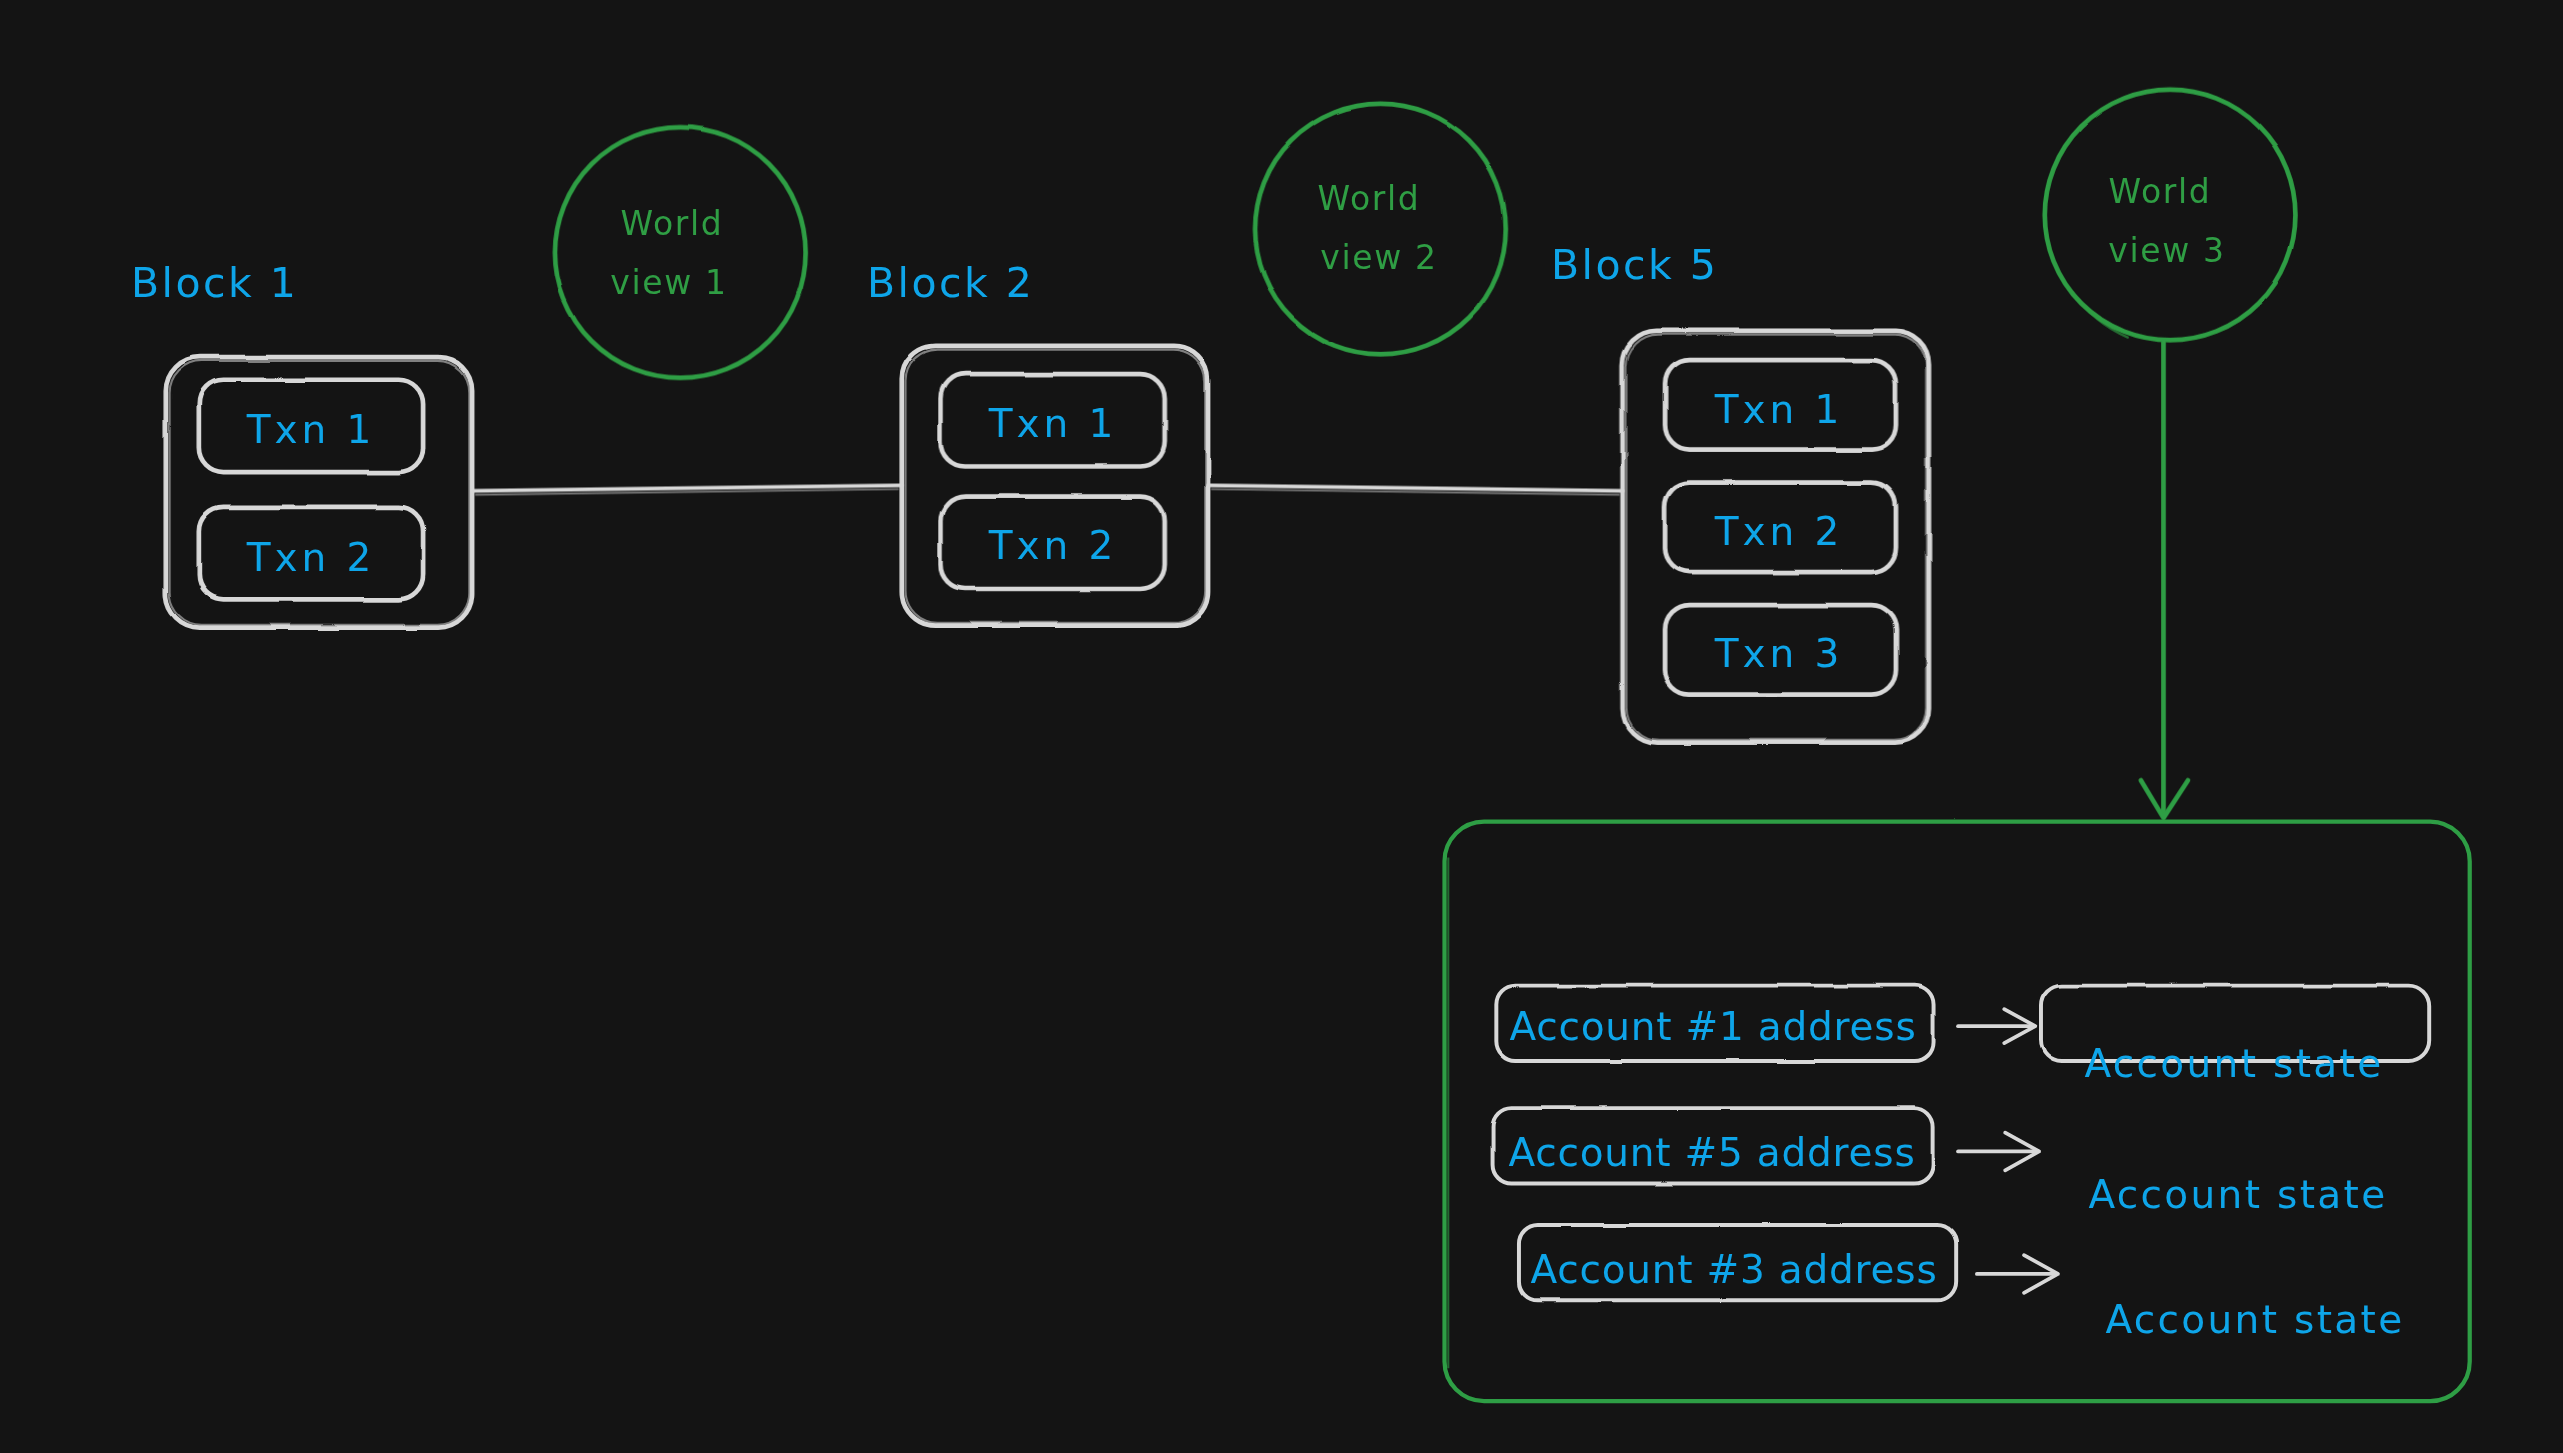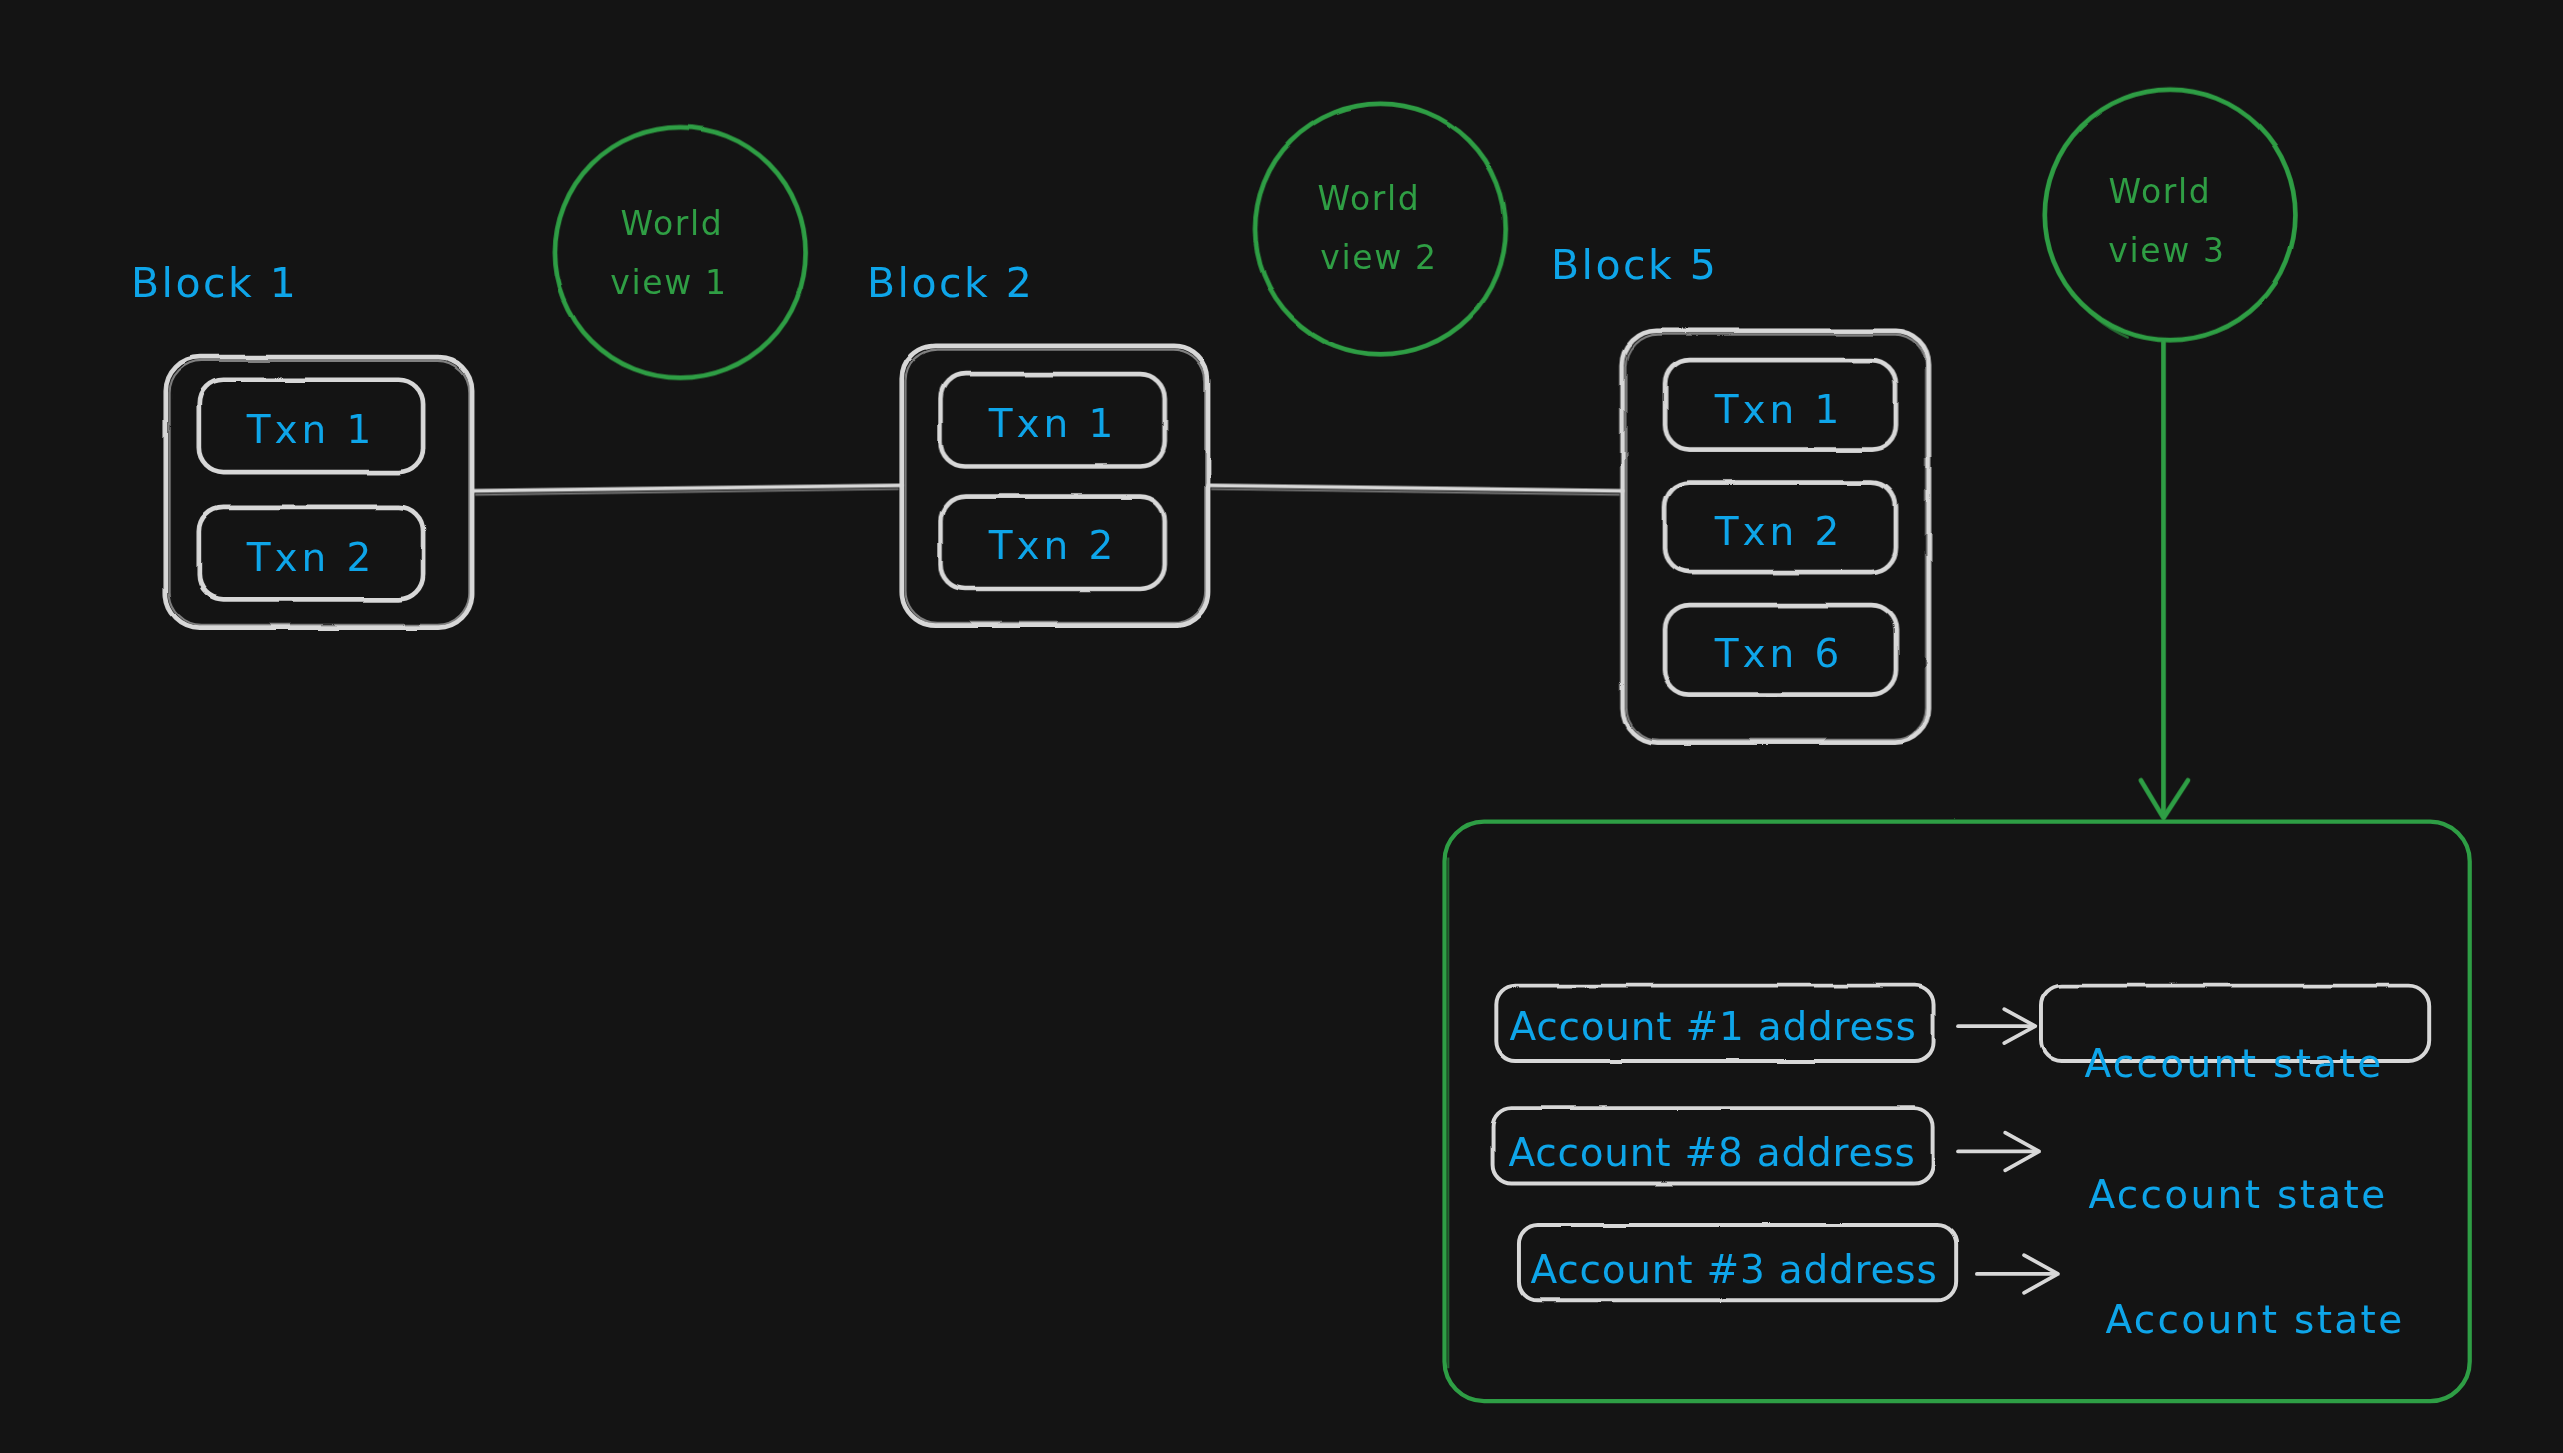--- a/index.html
+++ b/index.html
@@ -193,21 +193,21 @@
   <div class="lbl lbl-white block-title" style="left:1551px; top:245px;">Block 5</div>
 
   <div class="lbl lbl-white txn-label center-xy" style="left:311px; top:429px;">Txn 1</div>
   <div class="lbl lbl-white txn-label center-xy" style="left:311px; top:557px;">Txn 2</div>
 
   <div class="lbl lbl-white txn-label center-xy" style="left:1053px; top:423px;">Txn 1</div>
   <div class="lbl lbl-white txn-label center-xy" style="left:1053px; top:545px;">Txn 2</div>
 
   <div class="lbl lbl-white txn-label center-xy" style="left:1779px; top:409px;">Txn 1</div>
   <div class="lbl lbl-white txn-label center-xy" style="left:1779px; top:531px;">Txn 2</div>
-  <div class="lbl lbl-white txn-label center-xy" style="left:1779px; top:653px;">Txn 6</div>
+  <div class="lbl lbl-white txn-label center-xy" style="left:1779px; top:653px;">Txn 3</div>
 
   <div>
     <div class="lbl lbl-green circle-line center-x" style="left:672px; top:207px;">World</div>
     <div class="lbl lbl-green circle-line center-x" style="left:669px; top:266px;">view 1</div>
   </div>
   <div>
     <div class="lbl lbl-green circle-line center-x" style="left:1369px; top:182px;">World</div>
     <div class="lbl lbl-green circle-line center-x" style="left:1379px; top:241px;">view 2</div>
   </div>
   <div>
@@ -216,21 +216,21 @@
   </div>
 
   <div>
 
     <div>
       <div class="lbl lbl-white acct-label center-xy" style="left:1713px; top:1026px;">Account #1 address</div>
       <div class="lbl lbl-white acct-state center-xy" style="left:2234px; top:1026px;">Account state</div>
     </div>
 
     <div>
-      <div class="lbl lbl-white acct-label center-xy" style="left:1712px; top:1152px;">Account #8 address</div>
+      <div class="lbl lbl-white acct-label center-xy" style="left:1712px; top:1152px;">Account #5 address</div>
       <div class="lbl lbl-white acct-state center-xy" style="left:2238px; top:1157px;">Account state</div>
     </div>
 
     <div>
       <div class="lbl lbl-white acct-label center-xy" style="left:1734px; top:1269px;">Account #3 address</div>
       <div class="lbl lbl-white acct-state center-xy" style="left:2255px; top:1282px;">Account state</div>
     </div>
 
   </div>
 

